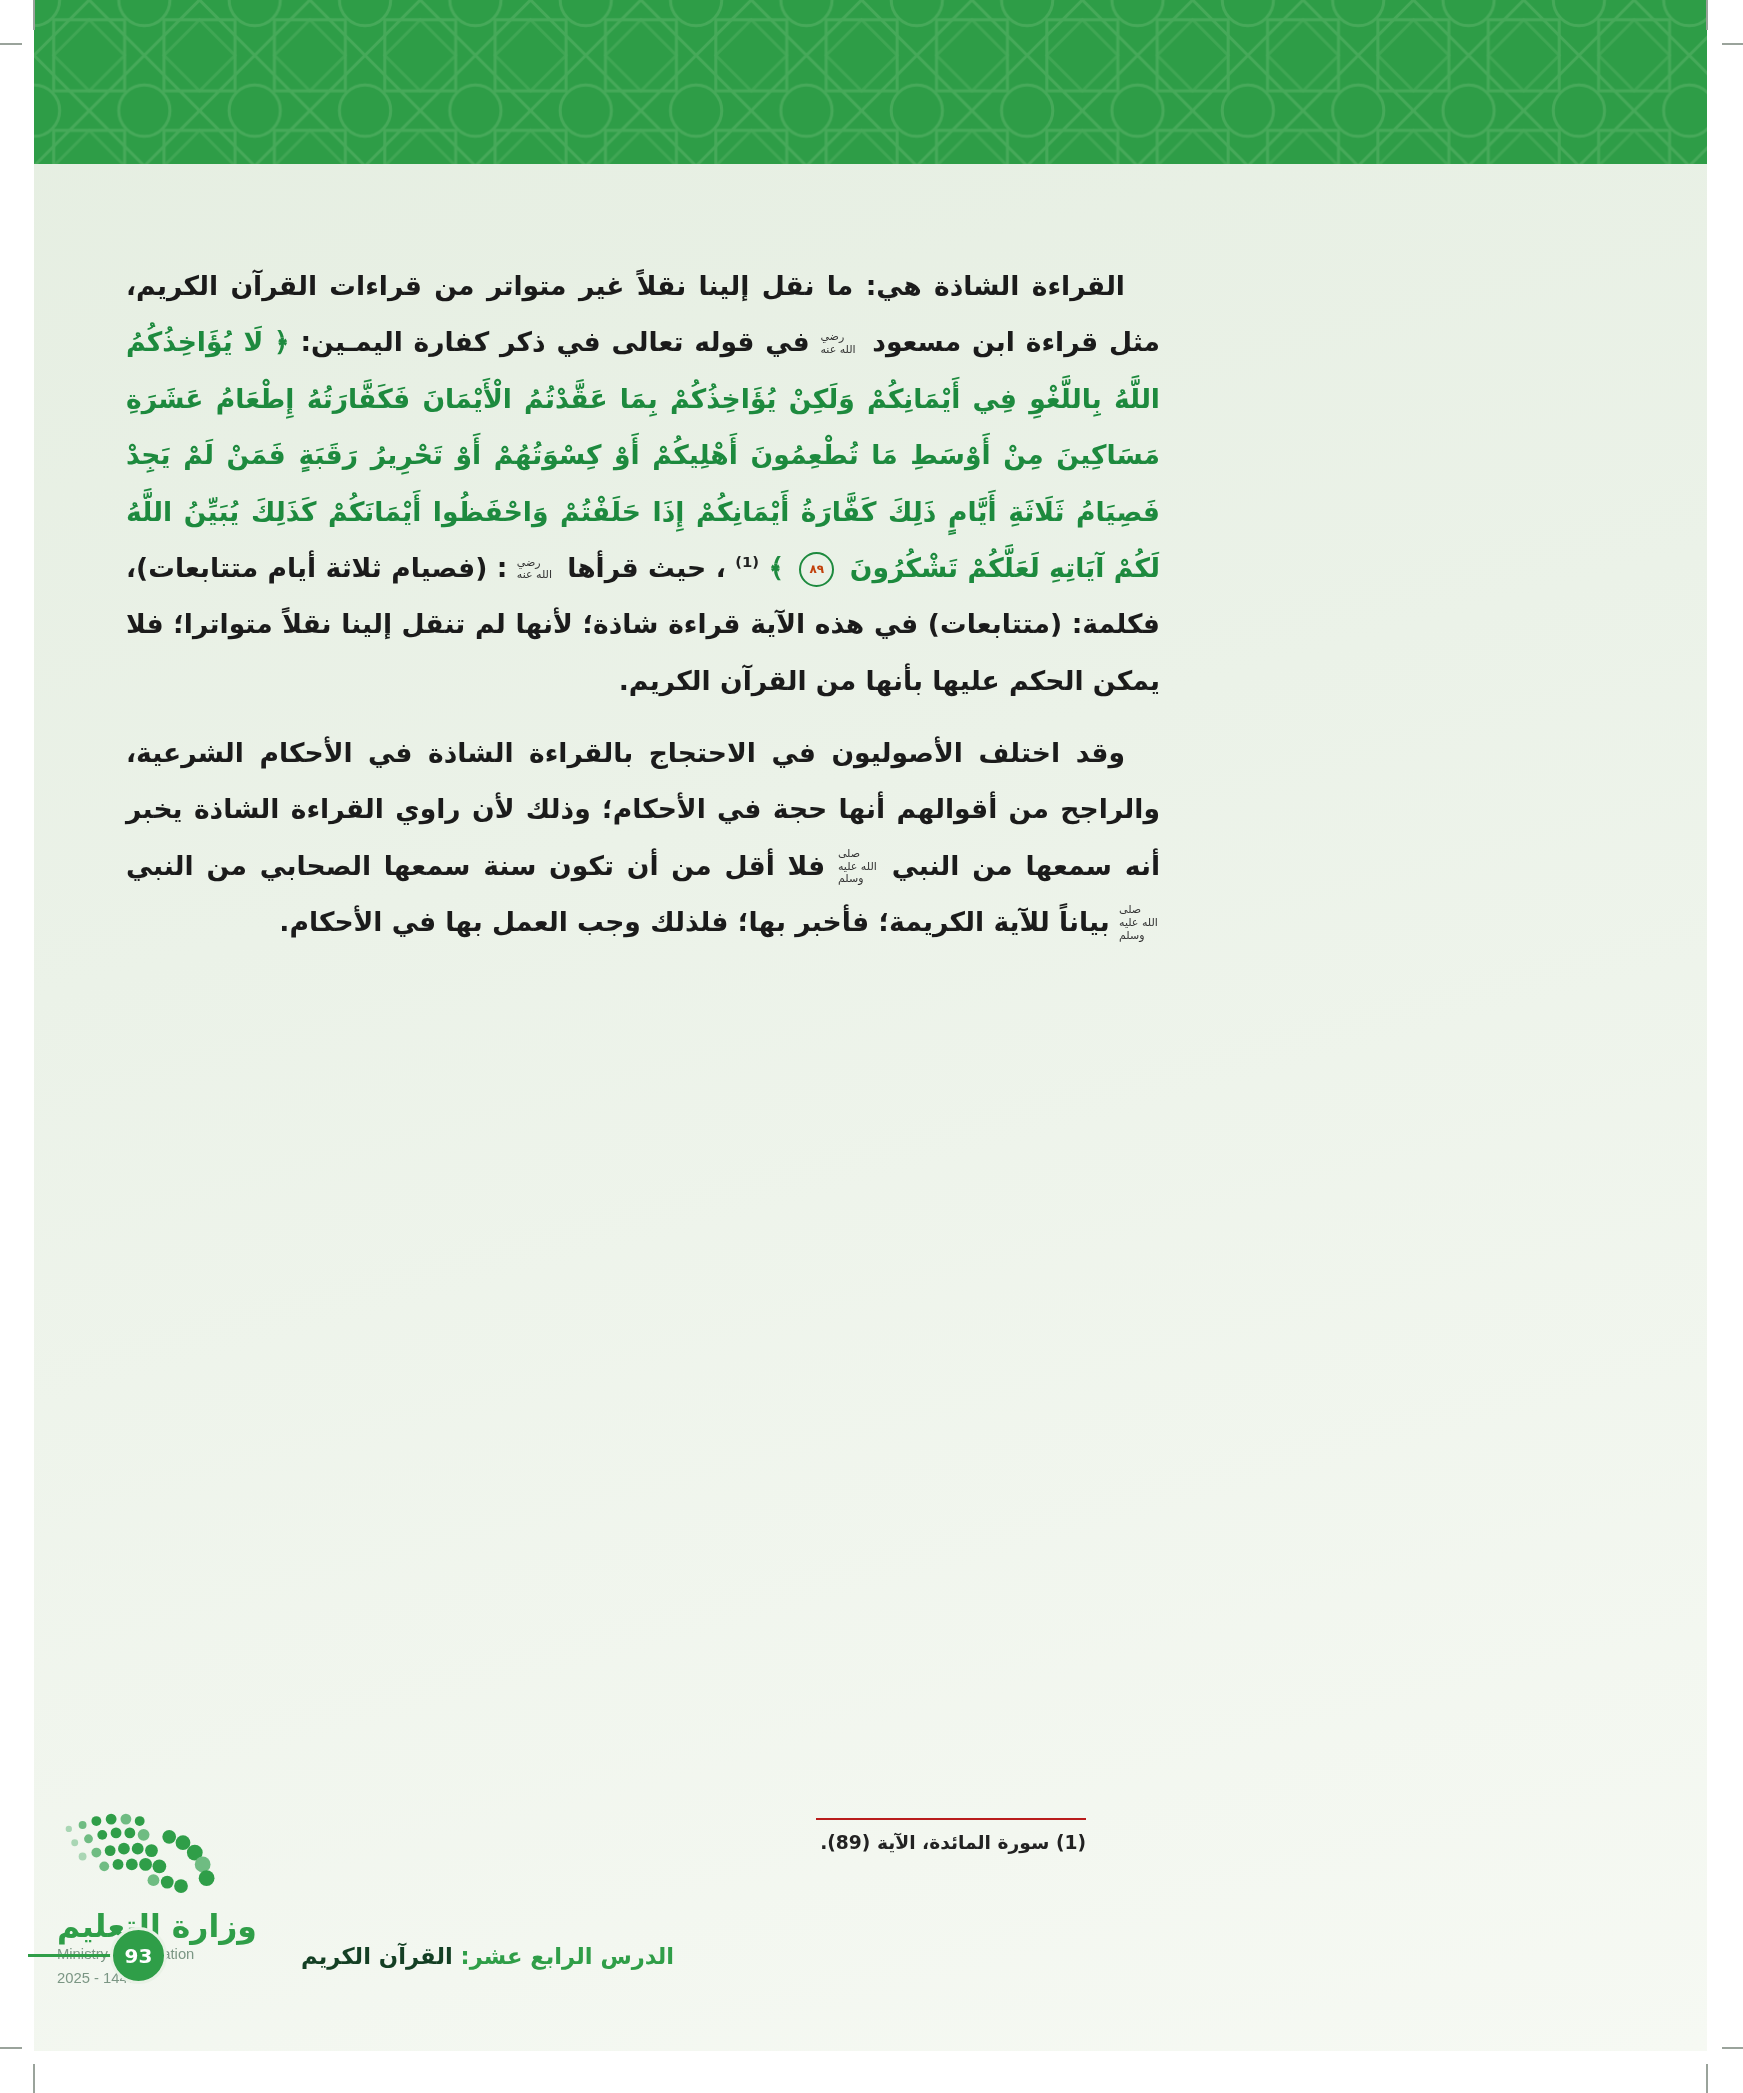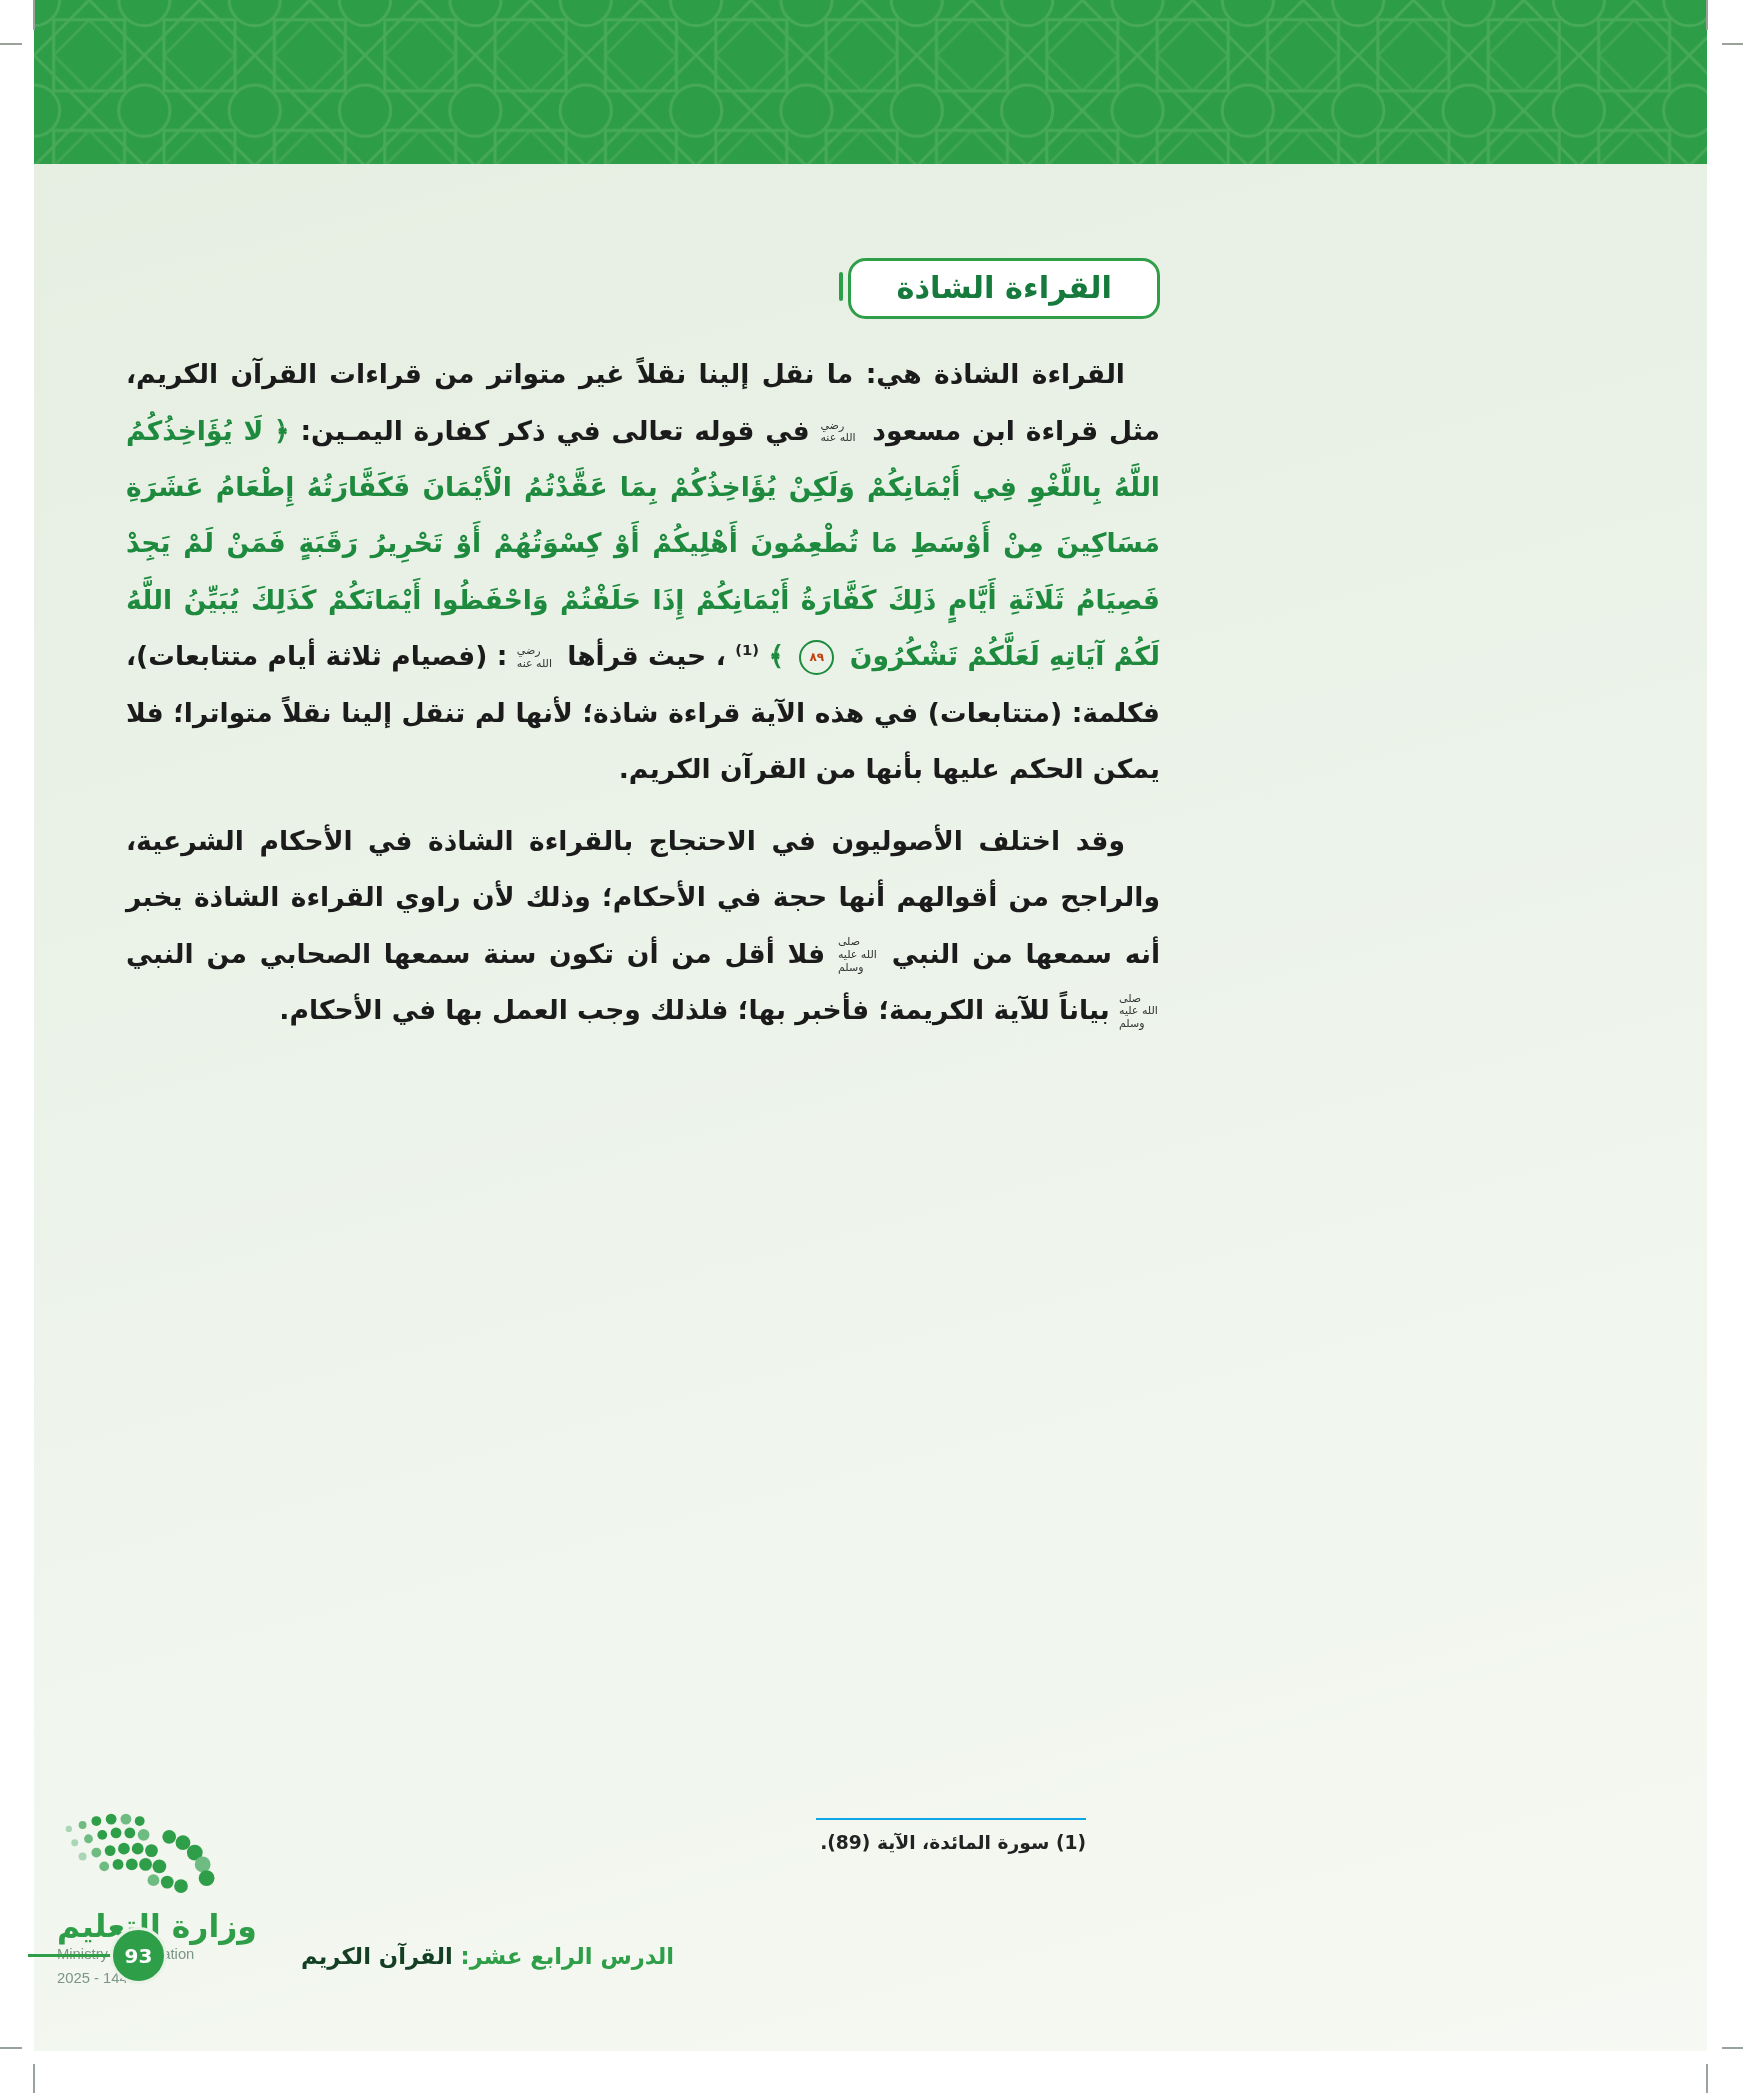--- a/index.html
+++ b/index.html
@@ -48,21 +48,21 @@
   .fn-ref { font-size:14.8px; color:#222222; }
   .honorific {
     display:inline-block; width:41px; font-size:11px; line-height:1.15;
     font-weight:400; text-align:left; vertical-align:middle;
     text-indent:0; color:#333333;
   }
 
   
   .footnote-block {
     position:absolute; left:816px; top:1818px; width:270px;
-    border-top:2px solid #0ea5e9; padding-top:11.8px;
+    border-top:2px solid #b91c1c; padding-top:11.8px;
     direction:rtl; text-align:right; font-size:18.7px; font-weight:600; color:#222222;
   }
 
   
   .ministry { position:absolute; left:57px; top:1809px; width:227px; }
   .ministry svg { display:block; }
   .ministry-ar { margin-top:2px; font-size:31.5px; font-weight:700; color:#2f9e48; direction:rtl; text-align:left; letter-spacing:1px; }
   .ministry-en { margin-top:2px; font-size:14.8px; color:#7b9684; font-family:"Liberation Sans",sans-serif; }
   .year { margin-top:7.9px; font-size:14.8px; color:#7b9684; font-family:"Liberation Sans",sans-serif; }
 
@@ -108,23 +108,20 @@
   <div class="crop" style="left:0;top:43px;width:21.7px;height:2px;"></div>
   <div class="crop" style="left:1706px;top:0;width:2px;height:29.6px;"></div>
   <div class="crop" style="left:1722px;top:43px;width:21.7px;height:2px;"></div>
   <div class="crop" style="left:33px;top:2064px;width:2px;height:29.6px;"></div>
   <div class="crop" style="left:0;top:2047px;width:21.7px;height:2px;"></div>
   <div class="crop" style="left:1706px;top:2064px;width:2px;height:29.6px;"></div>
   <div class="crop" style="left:1722px;top:2047px;width:21.7px;height:2px;"></div>
 
   <main class="content">
 
-    <div class="title-box">
-      <span class="title-text">القراءة الشاذة</span>
-    </div>
 
     <p class="para">
       <span>القراءة الشاذة هي: ما نقل إلينا نقلاً غير متواتر من قراءات القرآن الكريم، مثل قراءة ابن مسعود</span>
       <span class="honorific">رضي الله عنه</span>
       <span>في قوله تعالى في ذكر كفارة اليمـين:</span>
       <span class="verse">
         <span class="bracket">﴿</span>
         <span>لَا يُؤَاخِذُكُمُ اللَّهُ بِاللَّغْوِ فِي أَيْمَانِكُمْ وَلَكِنْ يُؤَاخِذُكُمْ بِمَا عَقَّدْتُمُ الْأَيْمَانَ فَكَفَّارَتُهُ إِطْعَامُ عَشَرَةِ مَسَاكِينَ مِنْ أَوْسَطِ مَا تُطْعِمُونَ أَهْلِيكُمْ أَوْ كِسْوَتُهُمْ أَوْ تَحْرِيرُ رَقَبَةٍ فَمَنْ لَمْ يَجِدْ فَصِيَامُ ثَلَاثَةِ أَيَّامٍ ذَلِكَ كَفَّارَةُ أَيْمَانِكُمْ إِذَا حَلَفْتُمْ وَاحْفَظُوا أَيْمَانَكُمْ كَذَلِكَ يُبَيِّنُ اللَّهُ لَكُمْ آيَاتِهِ لَعَلَّكُمْ تَشْكُرُونَ</span>
         <span class="ayah-num">٨٩</span>
         <span class="bracket">﴾</span>

